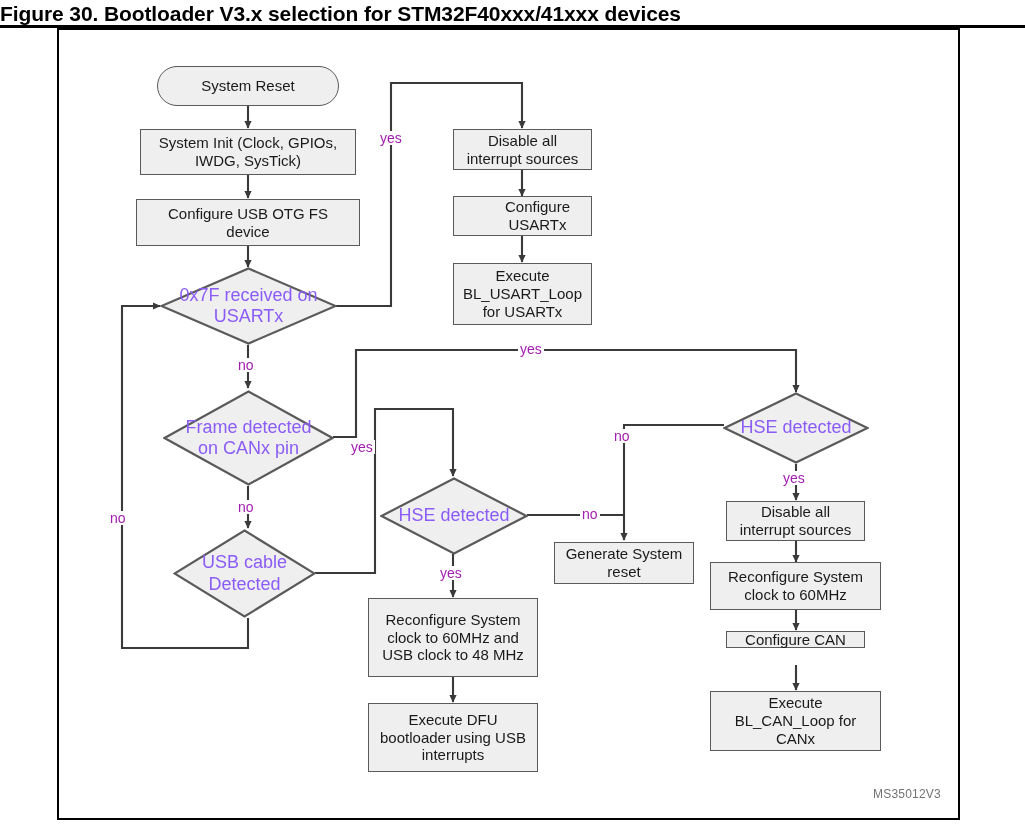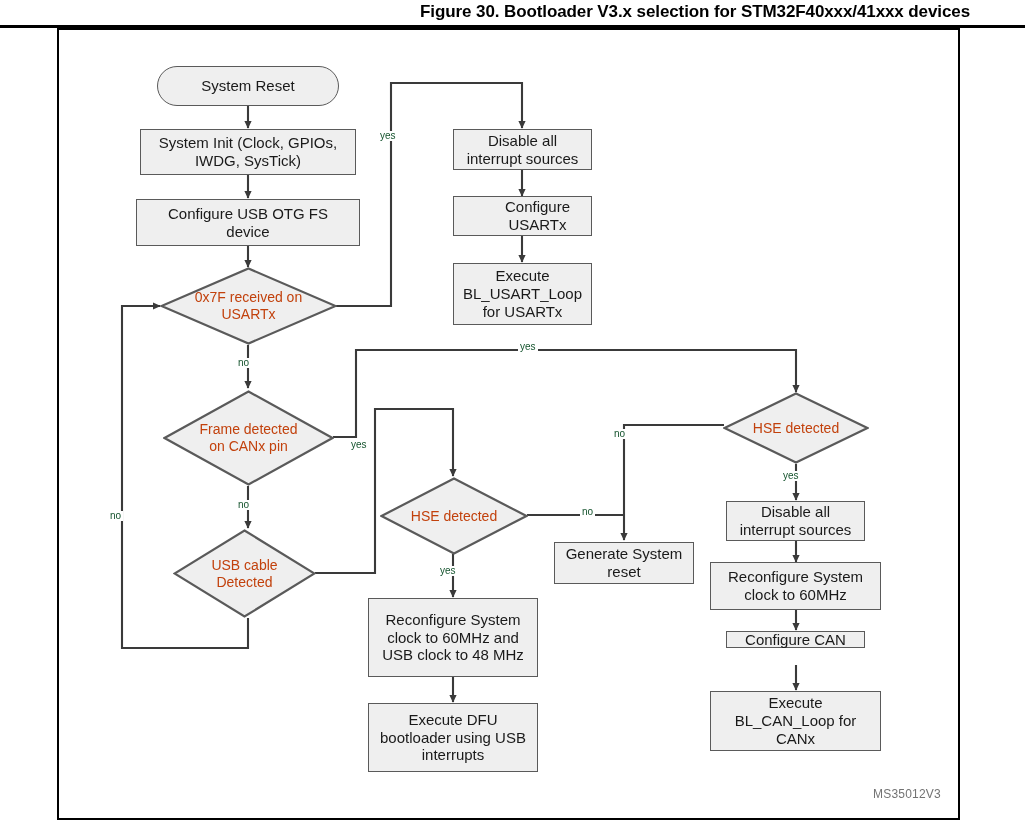--- a/index.html
+++ b/index.html
@@ -18,22 +18,22 @@
   #page-root {
     position: relative;
     width: 1025px;
     height: 833px;
   }
   .fig-title {
     position: absolute;
     left: 0;
     top: 2px;
     width: 970px;
-    text-align: right;
-    font-size: 17px;
+    text-align: left;
+    font-size: 21px;
     font-weight: bold;
     color: #000000;
     letter-spacing: -0.1px;
   }
   .title-rule {
     position: absolute;
     left: 0;
     top: 25px;
     width: 1025px;
     height: 3px;
@@ -85,29 +85,29 @@
     position: absolute;
     left: 0;
     top: 0;
     width: 100%;
     height: 100%;
   }
   .diamond-label {
     position: relative;
     z-index: 2;
     text-align: center;
+    font-size: 18px;
+    line-height: 1.18;
+    color: #8b5cf6;
+    white-space: pre-line;
+  }
+  .edge-label {
+    position: absolute;
     font-size: 14px;
-    line-height: 1.18;
-    color: #c2410c;
-    white-space: pre-line;
-  }
-  .edge-label {
-    position: absolute;
-    font-size: 10px;
-    color: #14532d;
+    color: #a21caf;
     background: #ffffff;
     padding: 0 2px;
     line-height: 1;
   }
   .doc-code {
     position: absolute;
     font-size: 12px;
     color: #737373;
     letter-spacing: 0.2px;
   }

